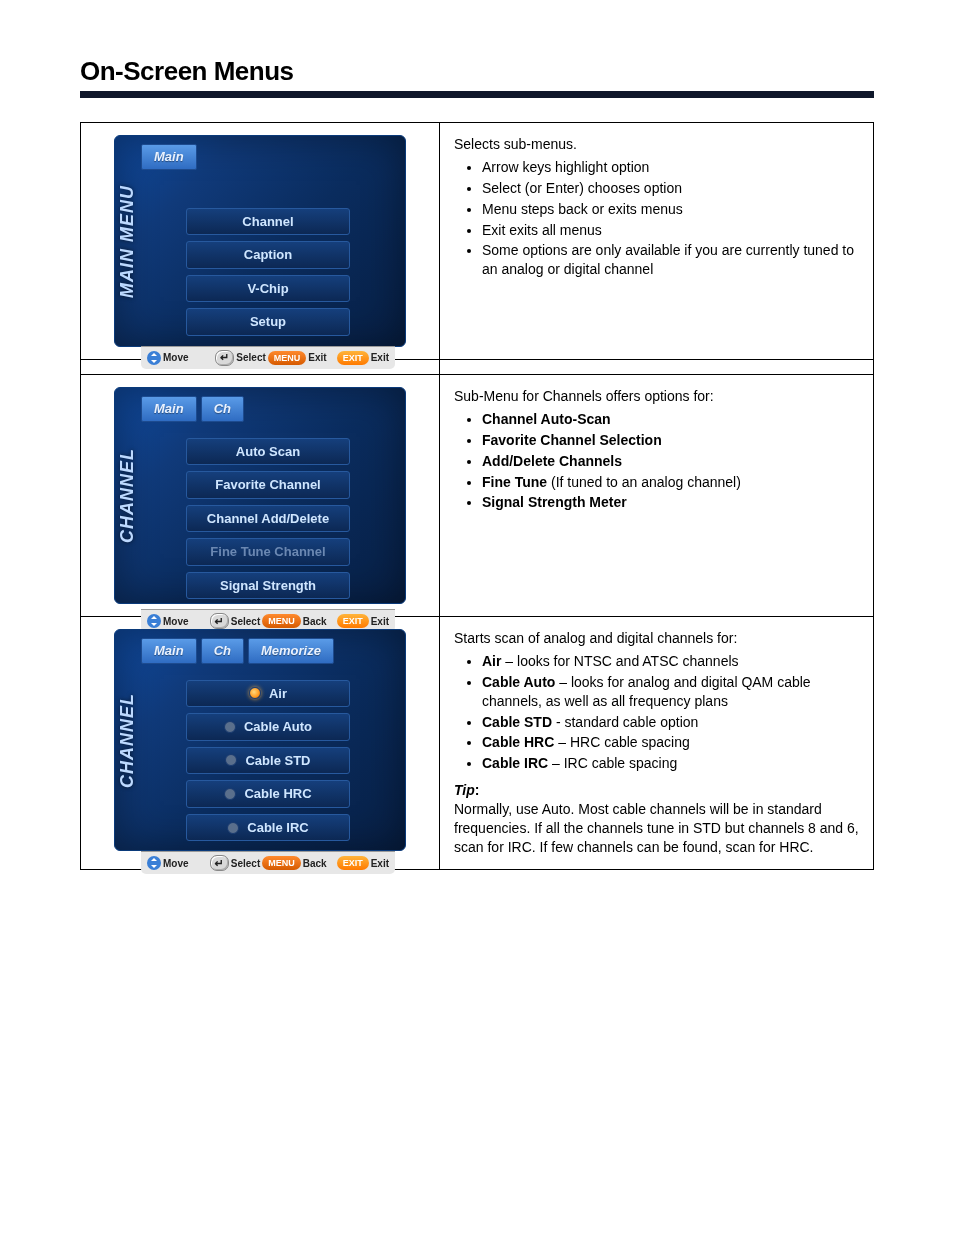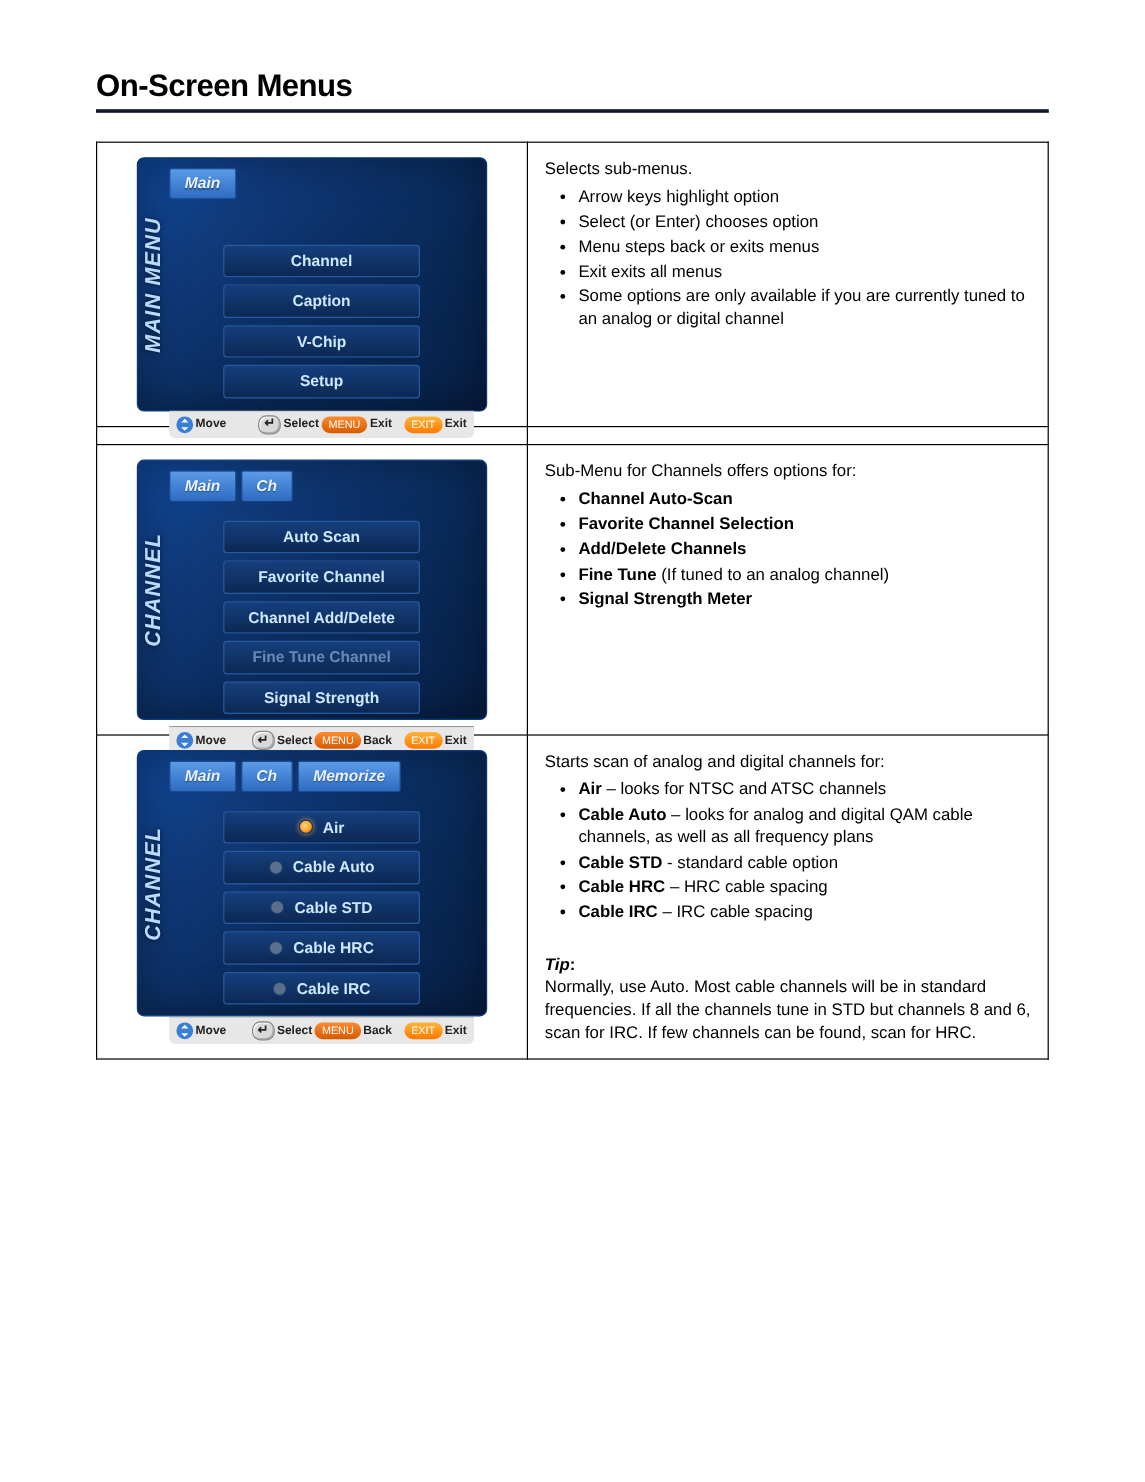--- a/index.html
+++ b/index.html
@@ -1,17 +1,17 @@
 <!DOCTYPE html>
 <html><head>
 <meta charset="utf-8">
 <style>
   html,body{margin:0;padding:0;background:#fff;font-family:Verdana,Geneva,sans-serif;color:#000;}
   .page{width:954px;min-height:1235px;margin:0 auto;padding:56px 80px 0 80px;box-sizing:border-box;}
-  .title{font-family:Arial,Helvetica,sans-serif;font-weight:900;font-size:26px;letter-spacing:-0.5px;border-bottom:3px solid #0f172a;padding-bottom:4px;margin-bottom:24px;}
+  .title{font-family:Arial,Helvetica,sans-serif;font-weight:900;font-size:26px;letter-spacing:-0.5px;border-bottom:7px solid #0f172a;padding-bottom:4px;margin-bottom:24px;}
   table.grid{border-collapse:collapse;width:100%;}
   table.grid td{border:1px solid #000;vertical-align:top;padding:12px 14px;font-size:14px;line-height:1.35;}
   table.grid td.sep{height:14px;padding:0;}
   td.imgcell{width:330px;padding:12px;}
   .panel{width:290px;margin:0 auto;border:1px solid #0a3a7a;border-radius:6px;
     background:linear-gradient(135deg,#0f4aa0 0%,#103a7a 25%,#0a2c5e 55%,#071f44 100%);
     box-shadow:inset 0 0 40px rgba(0,0,0,.4);position:relative;display:flex;}
   .vtab{width:24px;display:flex;align-items:center;justify-content:center;padding:8px 0;}
   .vtab span{writing-mode:vertical-rl;transform:rotate(180deg);color:#bcd9ff;font-style:italic;font-weight:900;font-family:Arial,sans-serif;font-size:18px;letter-spacing:1px;text-shadow:0 0 4px rgba(0,0,0,.6);white-space:nowrap;}
   .pbody{flex:1;padding:8px 10px 4px 2px;display:flex;flex-direction:column;}
@@ -23,21 +23,21 @@
   .item.dim{color:#6b88b2;}
   .radio{width:10px;height:10px;border-radius:50%;border:1px solid #1a3b70;background:#5a6f8c;flex:0 0 auto;}
   .radio.on{background:radial-gradient(circle at 40% 40%,#ffd87a 0%,#ff9a1f 60%,#b65a00 100%);box-shadow:0 0 4px rgba(255,180,60,.8);}
   .footer{background:#e7e7e7;border-top:1px solid #9a9a9a;border-radius:0 0 5px 5px;
     display:flex;align-items:center;gap:2px;padding:3px 6px;font-family:Arial,sans-serif;font-size:10px;font-weight:700;color:#222;}
   .arrows{width:14px;height:14px;border-radius:50%;background:#3a7fd6;position:relative;flex:0 0 auto;}
   .arrows::before,.arrows::after{content:"";position:absolute;left:50%;width:0;height:0;border-left:3px solid transparent;border-right:3px solid transparent;transform:translateX(-50%);}
   .arrows::before{top:2px;border-bottom:3px solid #fff;}
   .arrows::after{bottom:2px;border-top:3px solid #fff;}
   .key{display:inline-flex;align-items:center;height:14px;padding:0 4px;border-radius:7px;background:#d9d9d9;border:1px solid #888;box-shadow:inset -1px -1px 0 rgba(0,0,0,.2),inset 1px 1px 0 #fff;}
-  .pill{height:14px;padding:0 6px;border-radius:7px;font-size:9px;font-weight:400;color:#fff;display:inline-flex;align-items:center;}
+  .pill{height:14px;padding:0 6px;border-radius:7px;font-size:9px;font-weight:700;color:#fff;display:inline-flex;align-items:center;}
   .pill.menu{background:linear-gradient(#ff8a2e,#d65a00);}
   .pill.exit{background:linear-gradient(#ffb43a,#ff7a00);}
   .enter-glyph{font-size:11px;line-height:1;}
   ul.desc{margin:4px 0 0 0;padding-left:28px;}
   ul.desc li{margin:0 0 2px 0;}
   .bold{font-weight:700;}
   .ital{font-style:italic;}
 </style>
 </head>
 <body>
@@ -212,19 +212,19 @@
           </td>
           <td>
             <div>Starts scan of analog and digital channels for:</div>
             <ul class="desc">
               <li><span class="bold">Air</span><span> – looks for NTSC and ATSC channels</span></li>
               <li><span class="bold">Cable Auto</span><span> – looks for analog and digital QAM cable channels, as well as all frequency plans</span></li>
               <li><span class="bold">Cable STD</span><span> - standard cable option</span></li>
               <li><span class="bold">Cable HRC</span><span> – HRC cable spacing</span></li>
               <li><span class="bold">Cable IRC</span><span> – IRC cable spacing</span></li>
             </ul>
-            <div style="margin-top: 25px;"><span class="bold ital">Tip</span><span class="bold">:</span></div>
+            <div style="margin-top: 8px;"><span class="bold ital">Tip</span><span class="bold">:</span></div>
             <div>Normally, use Auto. Most cable channels will be in standard frequencies. If all the channels tune in STD but channels 8 and 6, scan for IRC. If few channels can be found, scan for HRC.</div>
           </td>
         </tr>
       </tbody>
     </table>
 </div>
 
 </body></html>

